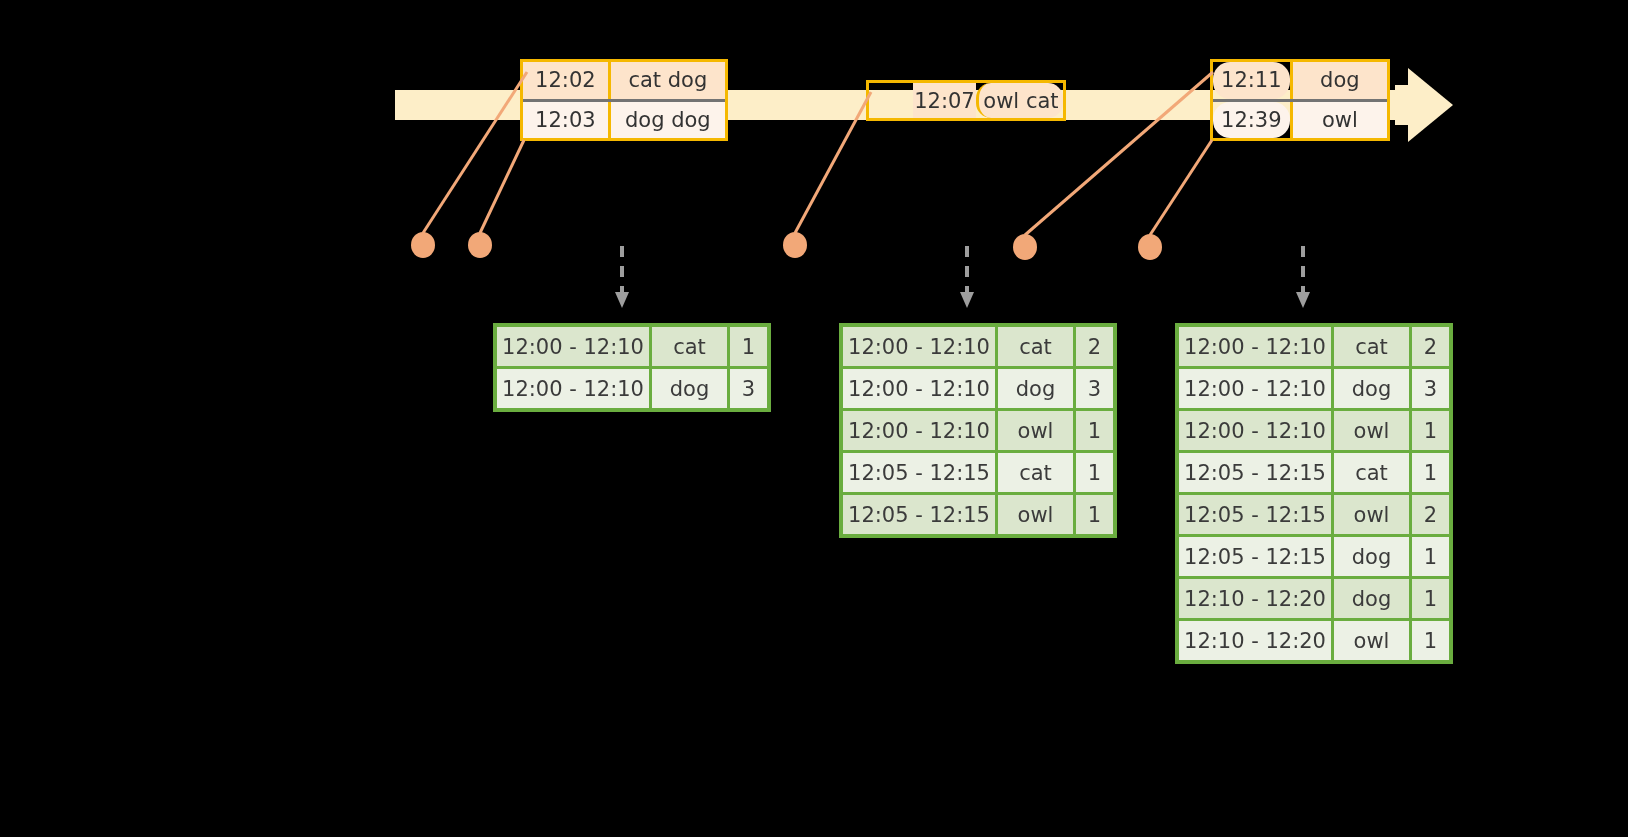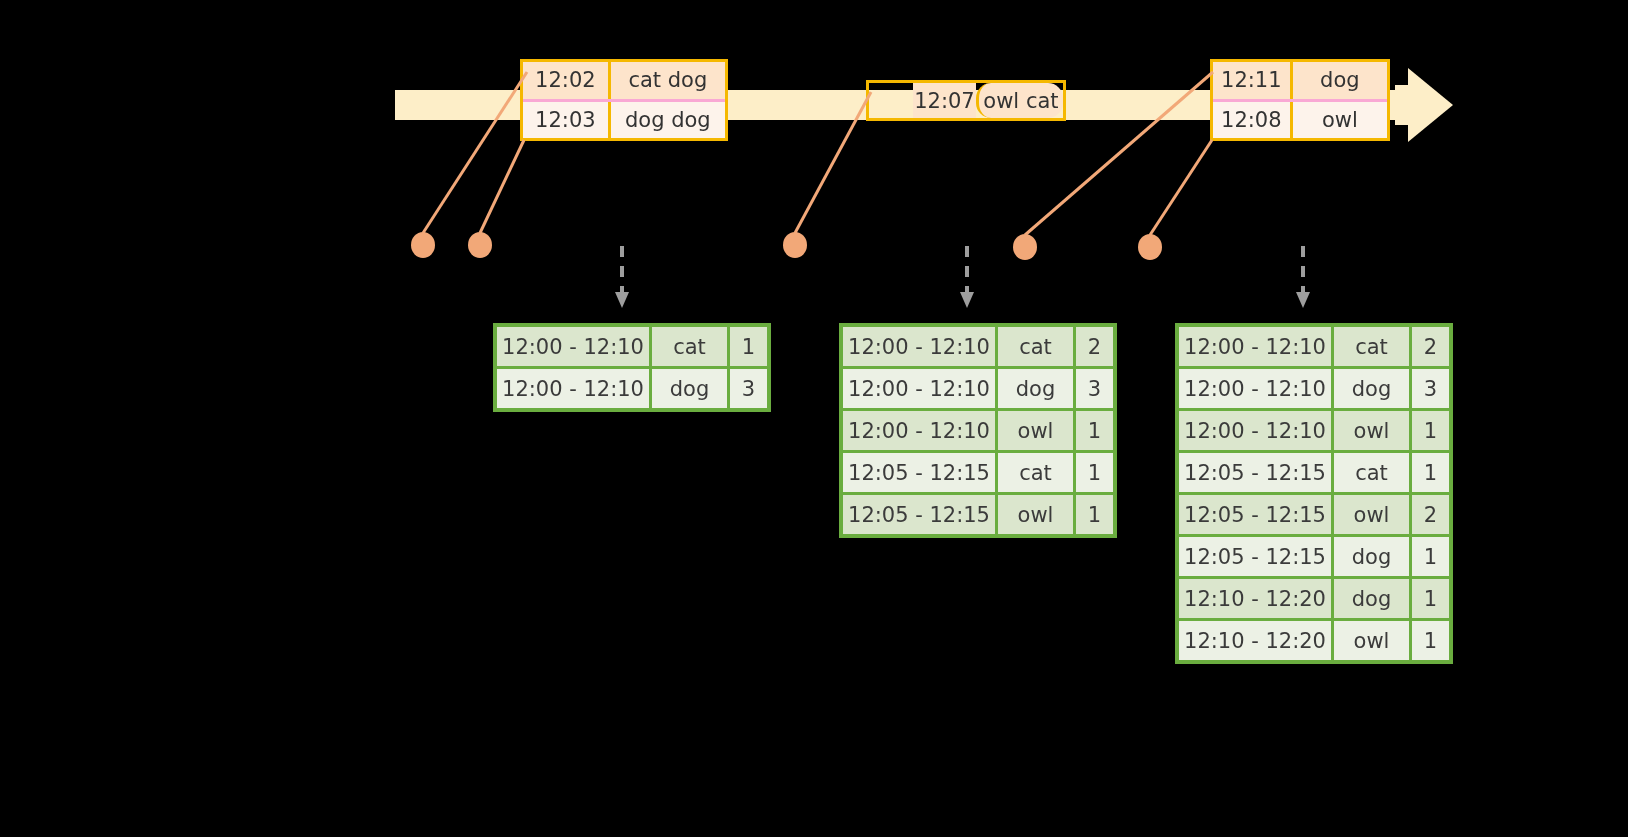--- a/index.html
+++ b/index.html
@@ -24,42 +24,42 @@
   .tl-arrow-stem{
     position:absolute;left:1395px;top:85px;width:25px;height:40px;background:#fdeec8;
   }
 
   
   .evt{
     position:absolute;border:3px solid #f5b800;box-sizing:border-box;
     display:flex;flex-direction:column;
   }
   .evt-row{display:flex;flex:1 1 auto;}
-  .evt-row + .evt-row{border-top:3px solid #f9a8d4;}
+  .evt-row + .evt-row{border-top:3px solid #737373;}
   .evt-row.dark .evt-time,.evt-row.dark .evt-val{background:#fde4cb;}
   .evt-row.light .evt-time,.evt-row.light .evt-val{background:#fdf3eb;}
   .evt-time{
     display:flex;align-items:center;justify-content:center;
     font-size:21px;box-sizing:border-box;
   }
   .evt-val{
     display:flex;align-items:center;justify-content:center;
     font-size:21px;box-sizing:border-box;border-left:3px solid #f5b800;
   }
 
   #evt0{left:520px;top:59px;width:208px;height:82px;}
   #evt0 .evt-time{width:86px;}
   #evt0 .evt-val{width:119px;}
 
   #evt1{left:866px;top:80px;width:200px;height:41px;padding-left:44px;}
   #evt1 .evt-time{width:83px;}
   #evt1 .evt-val{width:114px;border-radius:15px;}
 
   #evt2{left:1210px;top:59px;width:180px;height:82px;}
-  #evt2 .evt-time{width:78px;}
+  #evt2 .evt-time{width:78px;border-radius:17px;}
   #evt2 .evt-val{width:99px;}
 
   
   .dot{
     position:absolute;width:24px;height:26px;border-radius:50%;
     background:#f2a878;
   }
   svg.links{position:absolute;left:0;top:0;width:1628px;height:837px;pointer-events:none;}
 
   
@@ -124,21 +124,21 @@
       <div class="evt-val">owl cat</div>
     </div>
   </div>
 
   <div class="evt" id="evt2">
     <div class="evt-row dark">
       <div class="evt-time">12:11</div>
       <div class="evt-val">dog</div>
     </div>
     <div class="evt-row light">
-      <div class="evt-time">12:08</div>
+      <div class="evt-time">12:39</div>
       <div class="evt-val">owl</div>
     </div>
   </div>
 
   <svg class="links" viewBox="0 0 1628 837">
     <line x1="423" y1="233" x2="527" y2="72" stroke="#f2a878" stroke-width="3"></line>
     <line x1="480" y1="233" x2="524" y2="140" stroke="#f2a878" stroke-width="3"></line>
     <line x1="795" y1="233" x2="871" y2="92" stroke="#f2a878" stroke-width="3"></line>
     <line x1="1025" y1="235" x2="1213" y2="72" stroke="#f2a878" stroke-width="3"></line>
     <line x1="1150" y1="235" x2="1212" y2="140" stroke="#f2a878" stroke-width="3"></line>

